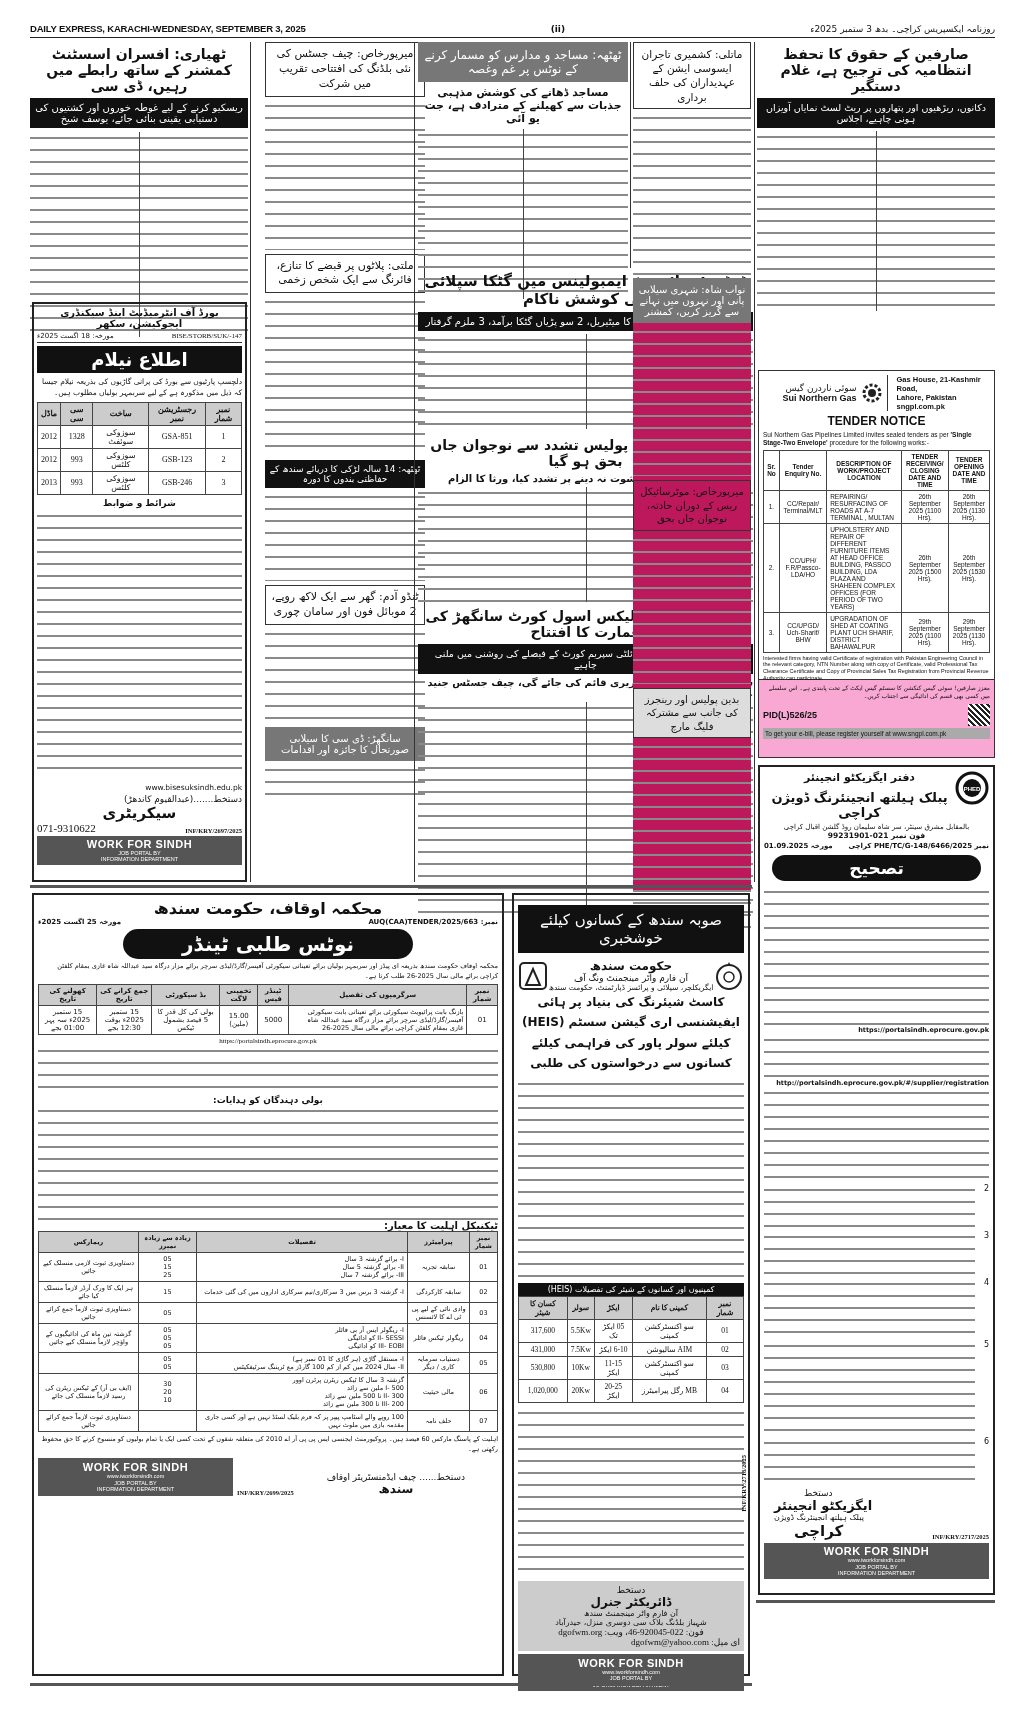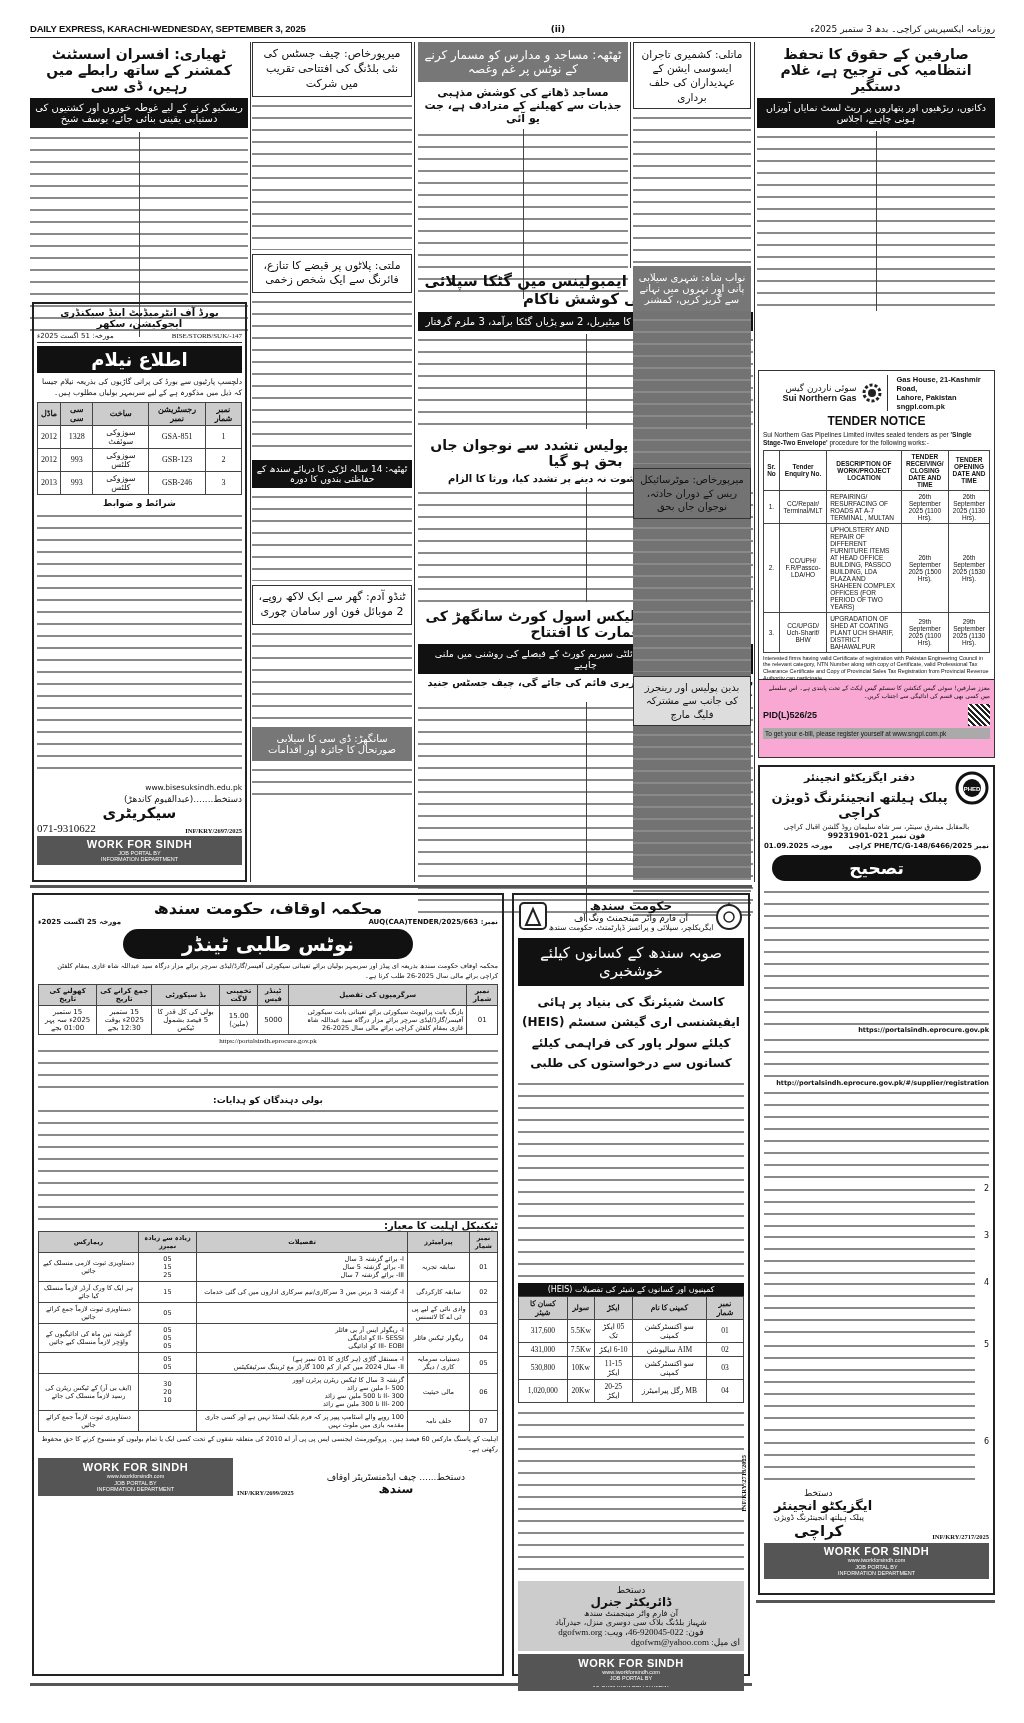--- a/index.html
+++ b/index.html
@@ -41,21 +41,21 @@
 <div class="abs" style="left:30px;top:42px;width:218px;height:258px">
   <div class="head-big" style="font-size:14px">ٹھیاری: افسران اسسٹنٹ کمشنر کے ساتھ رابطے میں رہیں، ڈی سی</div>
   <div class="head-black" style="font-size:10px">ریسکیو کرنے کے لیے غوطہ خوروں اور کشتیوں کی دستیابی یقینی بنائی جائے، یوسف شیخ</div>
   <div class="lines cols2" style="height:205px;margin-top:4px"></div>
 </div>
 <div class="abs" style="left:250px;top:42px;width:1px;height:840px;background:#333"></div>
 
 <div class="abs" style="left:32px;top:302px;width:215px;height:580px;border:2px solid #222;padding:3px">
   <div class="urdu" style="font-size:10px;font-weight:bold;text-align:center">بورڈ آف انٹرمیڈیٹ اینڈ سیکنڈری ایجوکیشن، سکھر</div>
   <div style="display:flex;justify-content:space-between;font-size:7px;margin-top:3px;border-bottom:1px solid #333;padding-bottom:2px">
-    <span class="urdu">مورخہ: 51 اگست 2025ء</span>
+    <span class="urdu">مورخہ: 18 اگست 2025ء</span>
     <span style="font-family:'Liberation Serif',serif">BISE/STORB/SUK/-147</span>
   </div>
   <div style="background:#111;color:#fff;text-align:center;font-size:18px;font-weight:bold;padding:3px;margin:3px 0;direction:rtl">اطلاع نیلام</div>
   <div class="urdu" style="font-size:7.5px;line-height:1.5">دلچسپ پارٹیوں سے بورڈ کی پرانی گاڑیوں کی بذریعہ نیلام جیسا کہ ذیل میں مذکورہ ہے کے لیے سربمہر بولیاں مطلوب ہیں۔</div>
   <table class="tbl" style="direction:rtl;margin-top:3px;font-family:'Liberation Serif',serif">
     <tbody>
         <tr>
       <th>نمبر شمار</th>
       <th>رجسٹریشن نمبر</th>
       <th>ساخت</th>
@@ -94,21 +94,21 @@
     <span style="font-family:'Liberation Serif',serif;font-size:11px">071-9310622</span>
     <span style="font-family:'Liberation Serif',serif;font-size:6.5px;font-weight:bold">INF/KRY/2697/2025</span>
   </div>
   <div class="wfs" style="margin-top:2px;padding:2px">
     <div class="t">WORK FOR SINDH</div>
     <div class="s">JOB PORTAL BY</div>
     <div class="s">INFORMATION DEPARTMENT</div>
   </div>
 </div>
 
-<div class="abs" style="left:252px;top:42px;width:160px;height:840px">
+<div class="abs" style="left:265px;top:42px;width:160px;height:840px">
   <div class="head-box" style="font-size:11px">میرپورخاص: چیف جسٹس کی نئی بلڈنگ کی افتتاحی تقریب میں شرکت</div>
   <div class="lines" style="height:150px;margin-top:3px"></div>
   <div class="head-box" style="font-size:11px;margin-top:4px">ملتی: پلاٹوں پر قبضے کا تنازع، فائرنگ سے ایک شخص زخمی</div>
   <div class="lines" style="height:160px;margin-top:3px"></div>
   <div class="head-black" style="font-size:9px;margin-top:4px">ٹھٹھہ: 14 سالہ لڑکی کا دریائے سندھ کے حفاظتی بندوں کا دورہ</div>
   <div class="lines" style="height:90px;margin-top:3px"></div>
   <div class="head-box" style="font-size:11px;margin-top:4px">ٹنڈو آدم: گھر سے ایک لاکھ روپے، 2 موبائل فون اور سامان چوری</div>
   <div class="lines" style="height:95px;margin-top:3px"></div>
   <div class="head-grey" style="font-size:10px;margin-top:4px">سانگھڑ: ڈی سی کا سیلابی صورتحال کا جائزہ اور اقدامات</div>
   <div class="lines" style="height:40px;margin-top:3px"></div>
@@ -134,21 +134,21 @@
   <div class="lines cols2" style="height:220px;margin-top:3px"></div>
 </div>
 <div class="abs" style="left:630px;top:42px;width:1px;height:226px;background:#333"></div>
 
 <div class="abs" style="left:633px;top:42px;width:118px;height:226px">
   <div class="head-box" style="font-size:10.5px">ماتلی: کشمیری تاجران ایسوسی ایشن کے عہدیداران کی حلف برداری</div>
   <div class="lines" style="height:180px;margin-top:3px"></div>
 </div>
 <div class="abs" style="left:754px;top:42px;width:1px;height:840px;background:#333"></div>
 
-<div class="abs" style="left:633px;top:266px;width:118px;height:612px;background:#737373">
+<div class="abs" style="left:633px;top:278px;width:118px;height:612px;background:#be185d">
   <div class="head-grey" style="font-size:10px">نواب شاہ: شہری سیلابی پانی اور نہروں میں نہانے سے گریز کریں، کمشنر</div>
   <div class="lines" style="height:150px;margin-top:3px"></div>
   <div class="head-box" style="font-size:10px;margin-top:4px">میرپورخاص: موٹرسائیکل ریس کے دوران حادثہ، نوجوان جاں بحق</div>
   <div class="lines" style="height:150px;margin-top:3px"></div>
   <div class="head-box" style="font-size:10px;margin-top:4px;background:#ddd">بدین پولیس اور رینجرز کی جانب سے مشترکہ فلیگ مارچ</div>
   <div class="lines" style="height:190px;margin-top:3px"></div>
 </div>
 
 <div class="abs" style="left:757px;top:42px;width:238px;height:240px">
   <div class="head-big" style="font-size:14px">صارفین کے حقوق کا تحفظ انتظامیہ کی ترجیح ہے، غلام دستگیر</div>
@@ -421,37 +421,37 @@
     </div>
     <div style="font-size:6.5px;font-weight:bold;font-family:'Liberation Serif',serif;margin-left:4px">INF/KRY/2699/2025</div>
     <div style="flex:1;text-align:center">
       <div class="urdu" style="font-size:9px;text-align:center">دستخط...... چیف ایڈمنسٹریٹر اوقاف</div>
       <div class="urdu" style="font-size:12px;font-weight:bold;text-align:center">سندھ</div>
     </div>
   </div>
 </div>
 
 <div class="abs" style="left:512px;top:893px;width:238px;height:783px;border:2px solid #222;padding:4px">
+  <div style="background:#111;color:#fff;text-align:center;font-size:15px;padding:6px;margin:6px 0;direction:rtl">صوبہ سندھ کے کسانوں کیلئے خوشخبری</div>
   <div style="display:flex;align-items:center">
     <svg width="30" height="30" viewBox="0 0 30 30">
         <rect x="2" y="2" width="26" height="26" rx="4" fill="#fff" stroke="#222" stroke-width="2"></rect>
         <path d="M8 24 L15 8 L22 24 Z" fill="none" stroke="#222" stroke-width="2"></path>
       </svg>
     <div style="flex:1;text-align:center">
       <div class="urdu" style="text-align:center;font-size:12px;font-weight:bold">حکومت سندھ</div>
       <div class="urdu" style="text-align:center;font-size:9px">آن فارم واٹر مینجمنٹ ونگ آف</div>
       <div class="urdu" style="text-align:center;font-size:7.5px">ایگریکلچر، سپلائی و پرائسز ڈپارٹمنٹ، حکومت سندھ</div>
     </div>
     <svg width="30" height="30" viewBox="0 0 30 30">
         <circle cx="15" cy="16" r="12" fill="#fff" stroke="#222" stroke-width="2"></circle>
         <circle cx="15" cy="16" r="5" fill="none" stroke="#222" stroke-width="1.5"></circle>
         <path d="M15 1 l1.5 3 -3 0 z" fill="#222"></path>
       </svg>
   </div>
-  <div style="background:#111;color:#fff;text-align:center;font-size:15px;padding:6px;margin:6px 0;direction:rtl">صوبہ سندھ کے کسانوں کیلئے خوشخبری</div>
   <div class="urdu" style="font-size:12px;font-weight:bold;line-height:1.7;text-align:center">کاسٹ شیئرنگ کی بنیاد پر ہائی ایفیشنسی اری گیشن سسٹم (HEIS) کیلئے سولر پاور کی فراہمی کیلئے کسانوں سے درخواستوں کی طلبی</div>
   <div class="lines" style="height:205px;margin-top:4px"></div>
   <div style="background:#111;color:#fff;text-align:center;font-size:8px;padding:2px;direction:rtl">کمپنیوں اور کسانوں کے شیئر کی تفصیلات (HEIS)</div>
   <table class="tbl" style="direction:rtl;font-size:7.5px;font-family:'Liberation Serif',serif">
     <tbody>
         <tr>
       <th>نمبر شمار</th>
           <th>کمپنی کا نام</th>
           <th>ایکڑ</th>
           <th>سولر</th>

